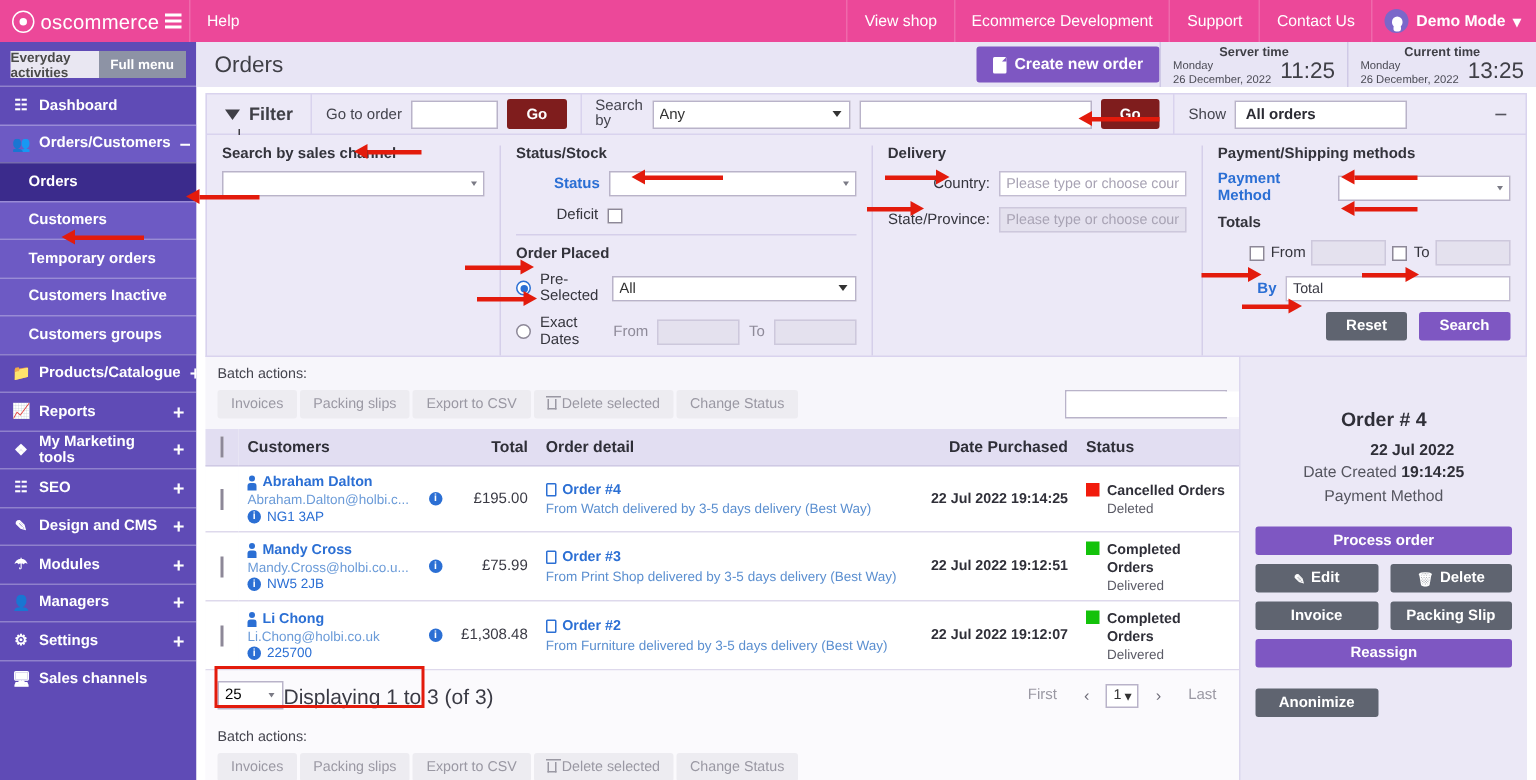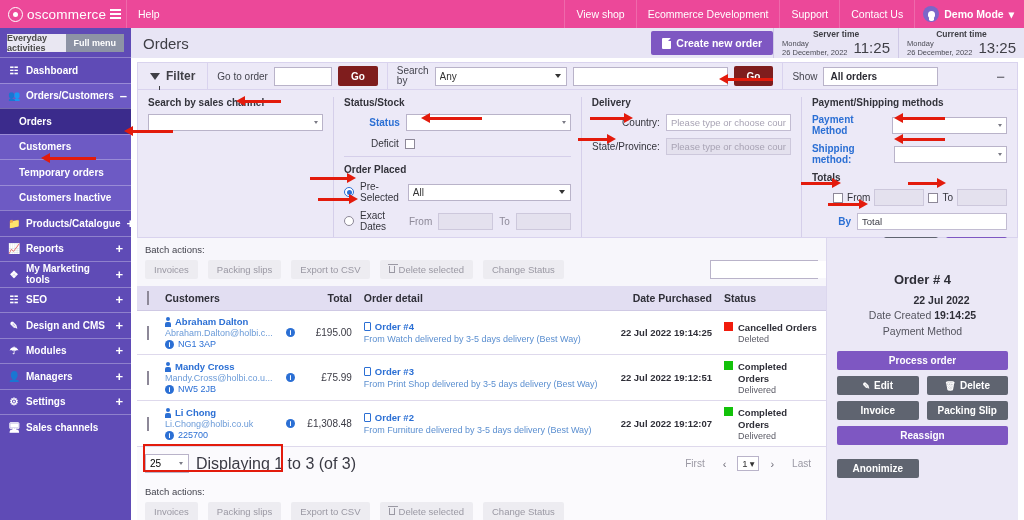--- a/index.html
+++ b/index.html
@@ -220,21 +220,21 @@
   
   .content { display: flex; margin: 0 6px; }
   .list-col { width: 689px; background: #fbfafd; }
   .side-col {
     width: 192px; background: #ebe8f6; border-left: 1px solid #dcd7ee;
     position: relative;
   }
 
   .batch-wrap { background: #f7f6fb; padding: 6px 8px 7px 8px; position: relative; }
   .batch-label { font-size: 9.5px; color: #44444e; margin-bottom: 5px; }
-  .batch-row { display: flex; align-items: flex-start; gap: 10px; }
+  .batch-row { display: flex; align-items: flex-start; gap: 2px; }
   .bbtn {
     background: #edecf1; color: #9a98a3; font-size: 9.5px; padding: 4px 9px;
     border-radius: 2px; cursor: pointer; display:flex; align-items:center; gap:4px;
   }
   .trash {
     width: 6px; height: 7px; border: 1px solid #9a98a3; border-top: 0; position: relative; flex:none;
   }
   .trash::after{
     content:""; position:absolute; left:-2px; top:-2.5px; width:10px; height:1.3px; background:#9a98a3;
   }
@@ -292,21 +292,21 @@
   .pager-wrap { display:flex; align-items:center; padding: 7px 8px; background: #fbfafd; }
   .per-page {
     height: 19px; border: 1px solid #b9b3c9; background: #fff; font-size: 10px;
     width: 44px; display: flex; align-items: center; padding: 0 4px; position: relative;
   }
   .per-page::after{
     content:""; position:absolute; right:5px; top:50%; margin-top:-1.5px;
     border-left: 2.5px solid transparent; border-right: 2.5px solid transparent;
     border-top: 3px solid #7a7a85;
   }
-  .disp { font-size: 16px; color: #3a3a44; margin-left: 7px; }
+  .disp { font-size: 14px; color: #3a3a44; }
   .pgnav { margin-left: auto; display:flex; align-items:center; gap: 4px; }
   .pgbtn { font-size: 10px; color: #9a98a3; padding: 2px 7px; cursor:pointer; }
   .pgbtn.arrow { color: #6e6c78; font-size: 11px; }
   .pgcur {
     border: 1px solid #b9b3c9; background:#fff; font-size:9.5px; padding: 1px 4px;
     display:flex; align-items:center; gap:2px; color:#333;
   }
   .batch-wrap2 { background: #fbfafd; padding: 6px 8px 8px 8px; }
 
   
@@ -376,20 +376,21 @@
     <div class="nav-item active-parent">
       <span class="ic">👥</span>
       <span>Orders/Customers</span>
       <span class="plus">–</span>
     </div>
 
     <div class="nav-sub current">Orders</div>
     <div class="nav-sub">Customers</div>
     <div class="nav-sub">Temporary orders</div>
     <div class="nav-sub">Customers Inactive</div>
+    <div class="nav-sub">Customers groups</div>
 
     <div class="nav-item">
       <span class="ic">📁</span>
       <span>Products/Catalogue</span>
       <span class="plus">+</span>
     </div>
     <div class="nav-item">
       <span class="ic">📈</span>
       <span>Reports</span>
       <span class="plus">+</span>
@@ -537,24 +538,20 @@
         <div class="frow" style="justify-content:flex-end">
           <span class="flabel">State/Province:</span>
           <input class="ftext grey" style="width: 125px;" placeholder="Please type or choose county/st">
         </div>
       </div>
 
       <div class="fcol" style="width:218px">
         <div class="fhead">Payment/Shipping methods</div>
         <div class="frow" style="justify-content:flex-end">
           <span class="flabel blue">Payment Method</span>
-          <div class="fsel" style="width:125px"></div>
-        </div>
-        <div class="frow" style="justify-content:flex-end">
-          <span class="flabel blue">Shipping method:</span>
           <div class="fsel" style="width:125px"></div>
         </div>
         <div class="fhead" style="margin-top:4px">Totals</div>
         <div class="frow" style="justify-content:flex-end;gap:4px">
           <span class="chk"></span>
           <span class="flabel">From</span>
           <input class="ftext grey" style="width: 50px;">
           <span class="chk"></span>
           <span class="flabel">To</span>
           <input class="ftext grey" style="width: 50px;">

